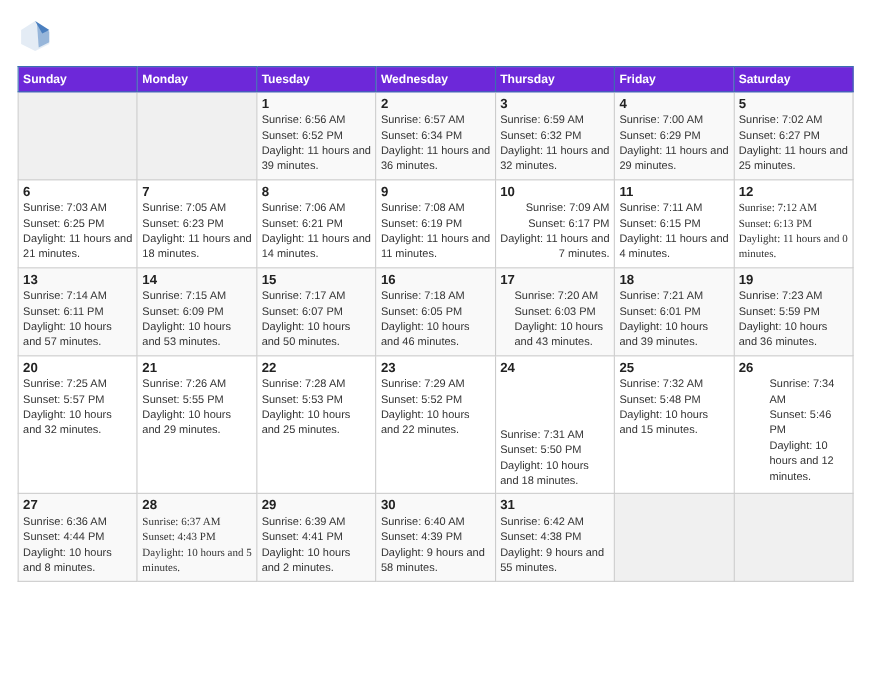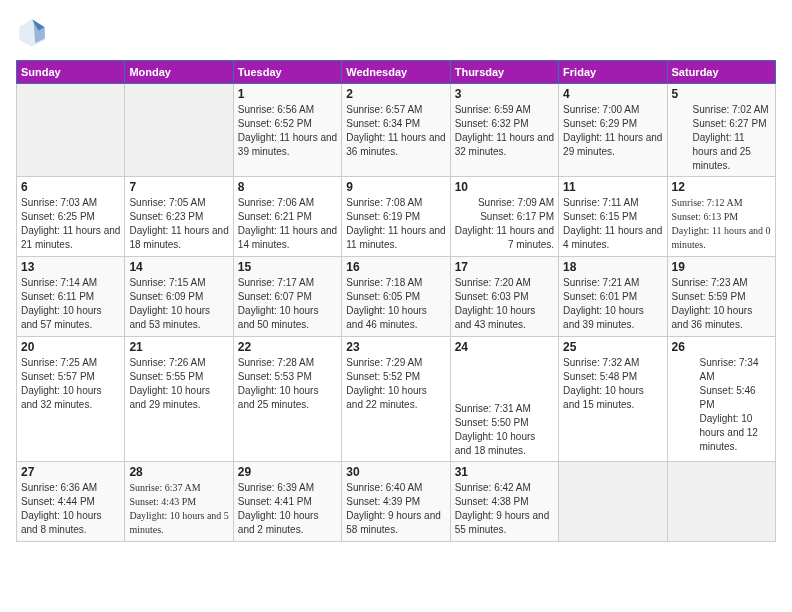--- a/index.html
+++ b/index.html
@@ -51,21 +51,21 @@
     .location {
       font-size: 14px;
       color: #555;
     }
     table {
       width: 100%;
       border-collapse: collapse;
       font-size: 10.5px;
     }
     thead th {
-      background: #a21caf;
+      background: #6d28d9;
       color: #fff;
       padding: 5px 4px;
       text-align: left;
       font-size: 11px;
       font-weight: bold;
       border: 1px solid #3a6faf;
     }
     tbody td {
       border: 1px solid #ccc;
       vertical-align: top;
@@ -149,21 +149,21 @@
 Daylight: 11 hours and 32 minutes.</div>
         </td>
         <td>
           <span class="day-number">4</span>
           <div class="day-info" style="white-space: pre-line;">Sunrise: 7:00 AM
 Sunset: 6:29 PM
 Daylight: 11 hours and 29 minutes.</div>
         </td>
         <td>
           <span class="day-number">5</span>
-          <div class="day-info" style="white-space: pre-line; margin-left: 21px;">Sunrise: 7:02 AM
+          <div class="day-info" style="white-space: pre-line;">Sunrise: 7:02 AM
 Sunset: 6:27 PM
 Daylight: 11 hours and 25 minutes.</div>
         </td>
       </tr>
       <tr>
         <td>
           <span class="day-number">6</span>
           <div class="day-info" style="white-space: pre-line;">Sunrise: 7:03 AM
 Sunset: 6:25 PM
 Daylight: 11 hours and 21 minutes.</div>
@@ -225,21 +225,21 @@
 Daylight: 10 hours and 50 minutes.</div>
         </td>
         <td>
           <span class="day-number">16</span>
           <div class="day-info" style="white-space: pre-line;">Sunrise: 7:18 AM
 Sunset: 6:05 PM
 Daylight: 10 hours and 46 minutes.</div>
         </td>
         <td>
           <span class="day-number">17</span>
-          <div class="day-info" style="white-space: pre-line;">Sunrise: 7:20 AM
+          <div class="day-info" style="white-space: pre-line; margin-left: 13px;">Sunrise: 7:20 AM
 Sunset: 6:03 PM
 Daylight: 10 hours and 43 minutes.</div>
         </td>
         <td>
           <span class="day-number">18</span>
           <div class="day-info" style="white-space: pre-line;">Sunrise: 7:21 AM
 Sunset: 6:01 PM
 Daylight: 10 hours and 39 minutes.</div>
         </td>
         <td>

